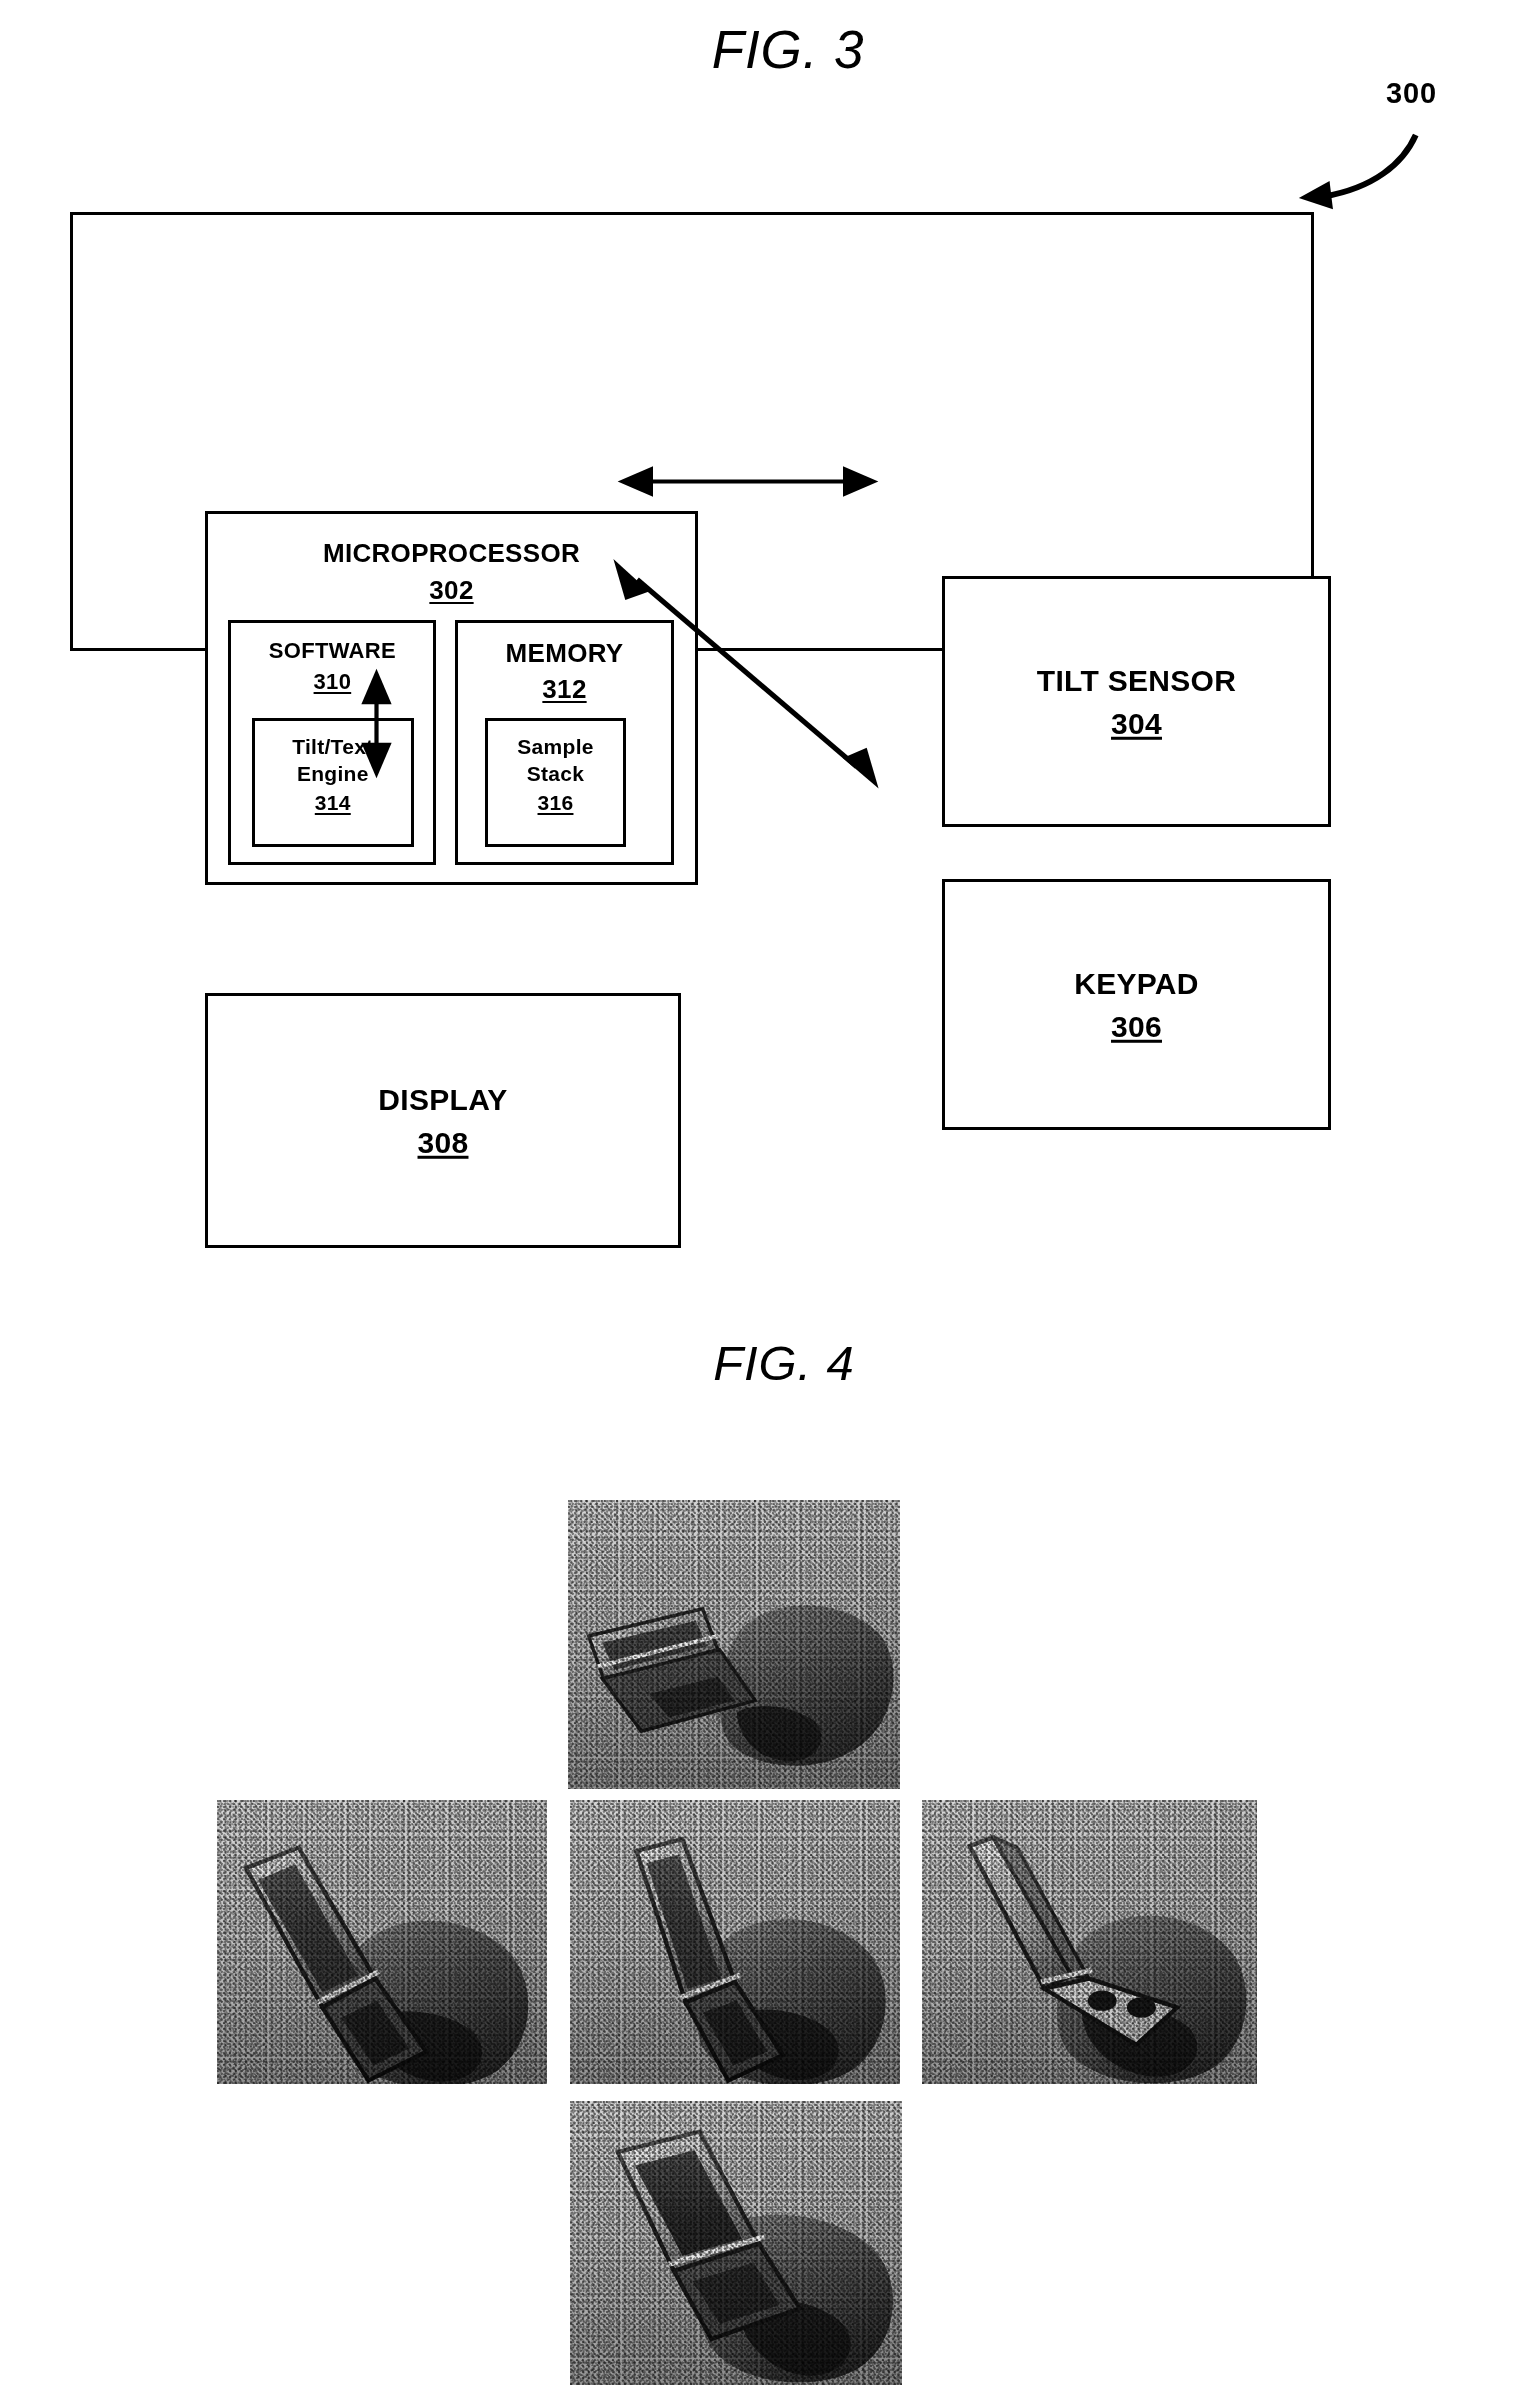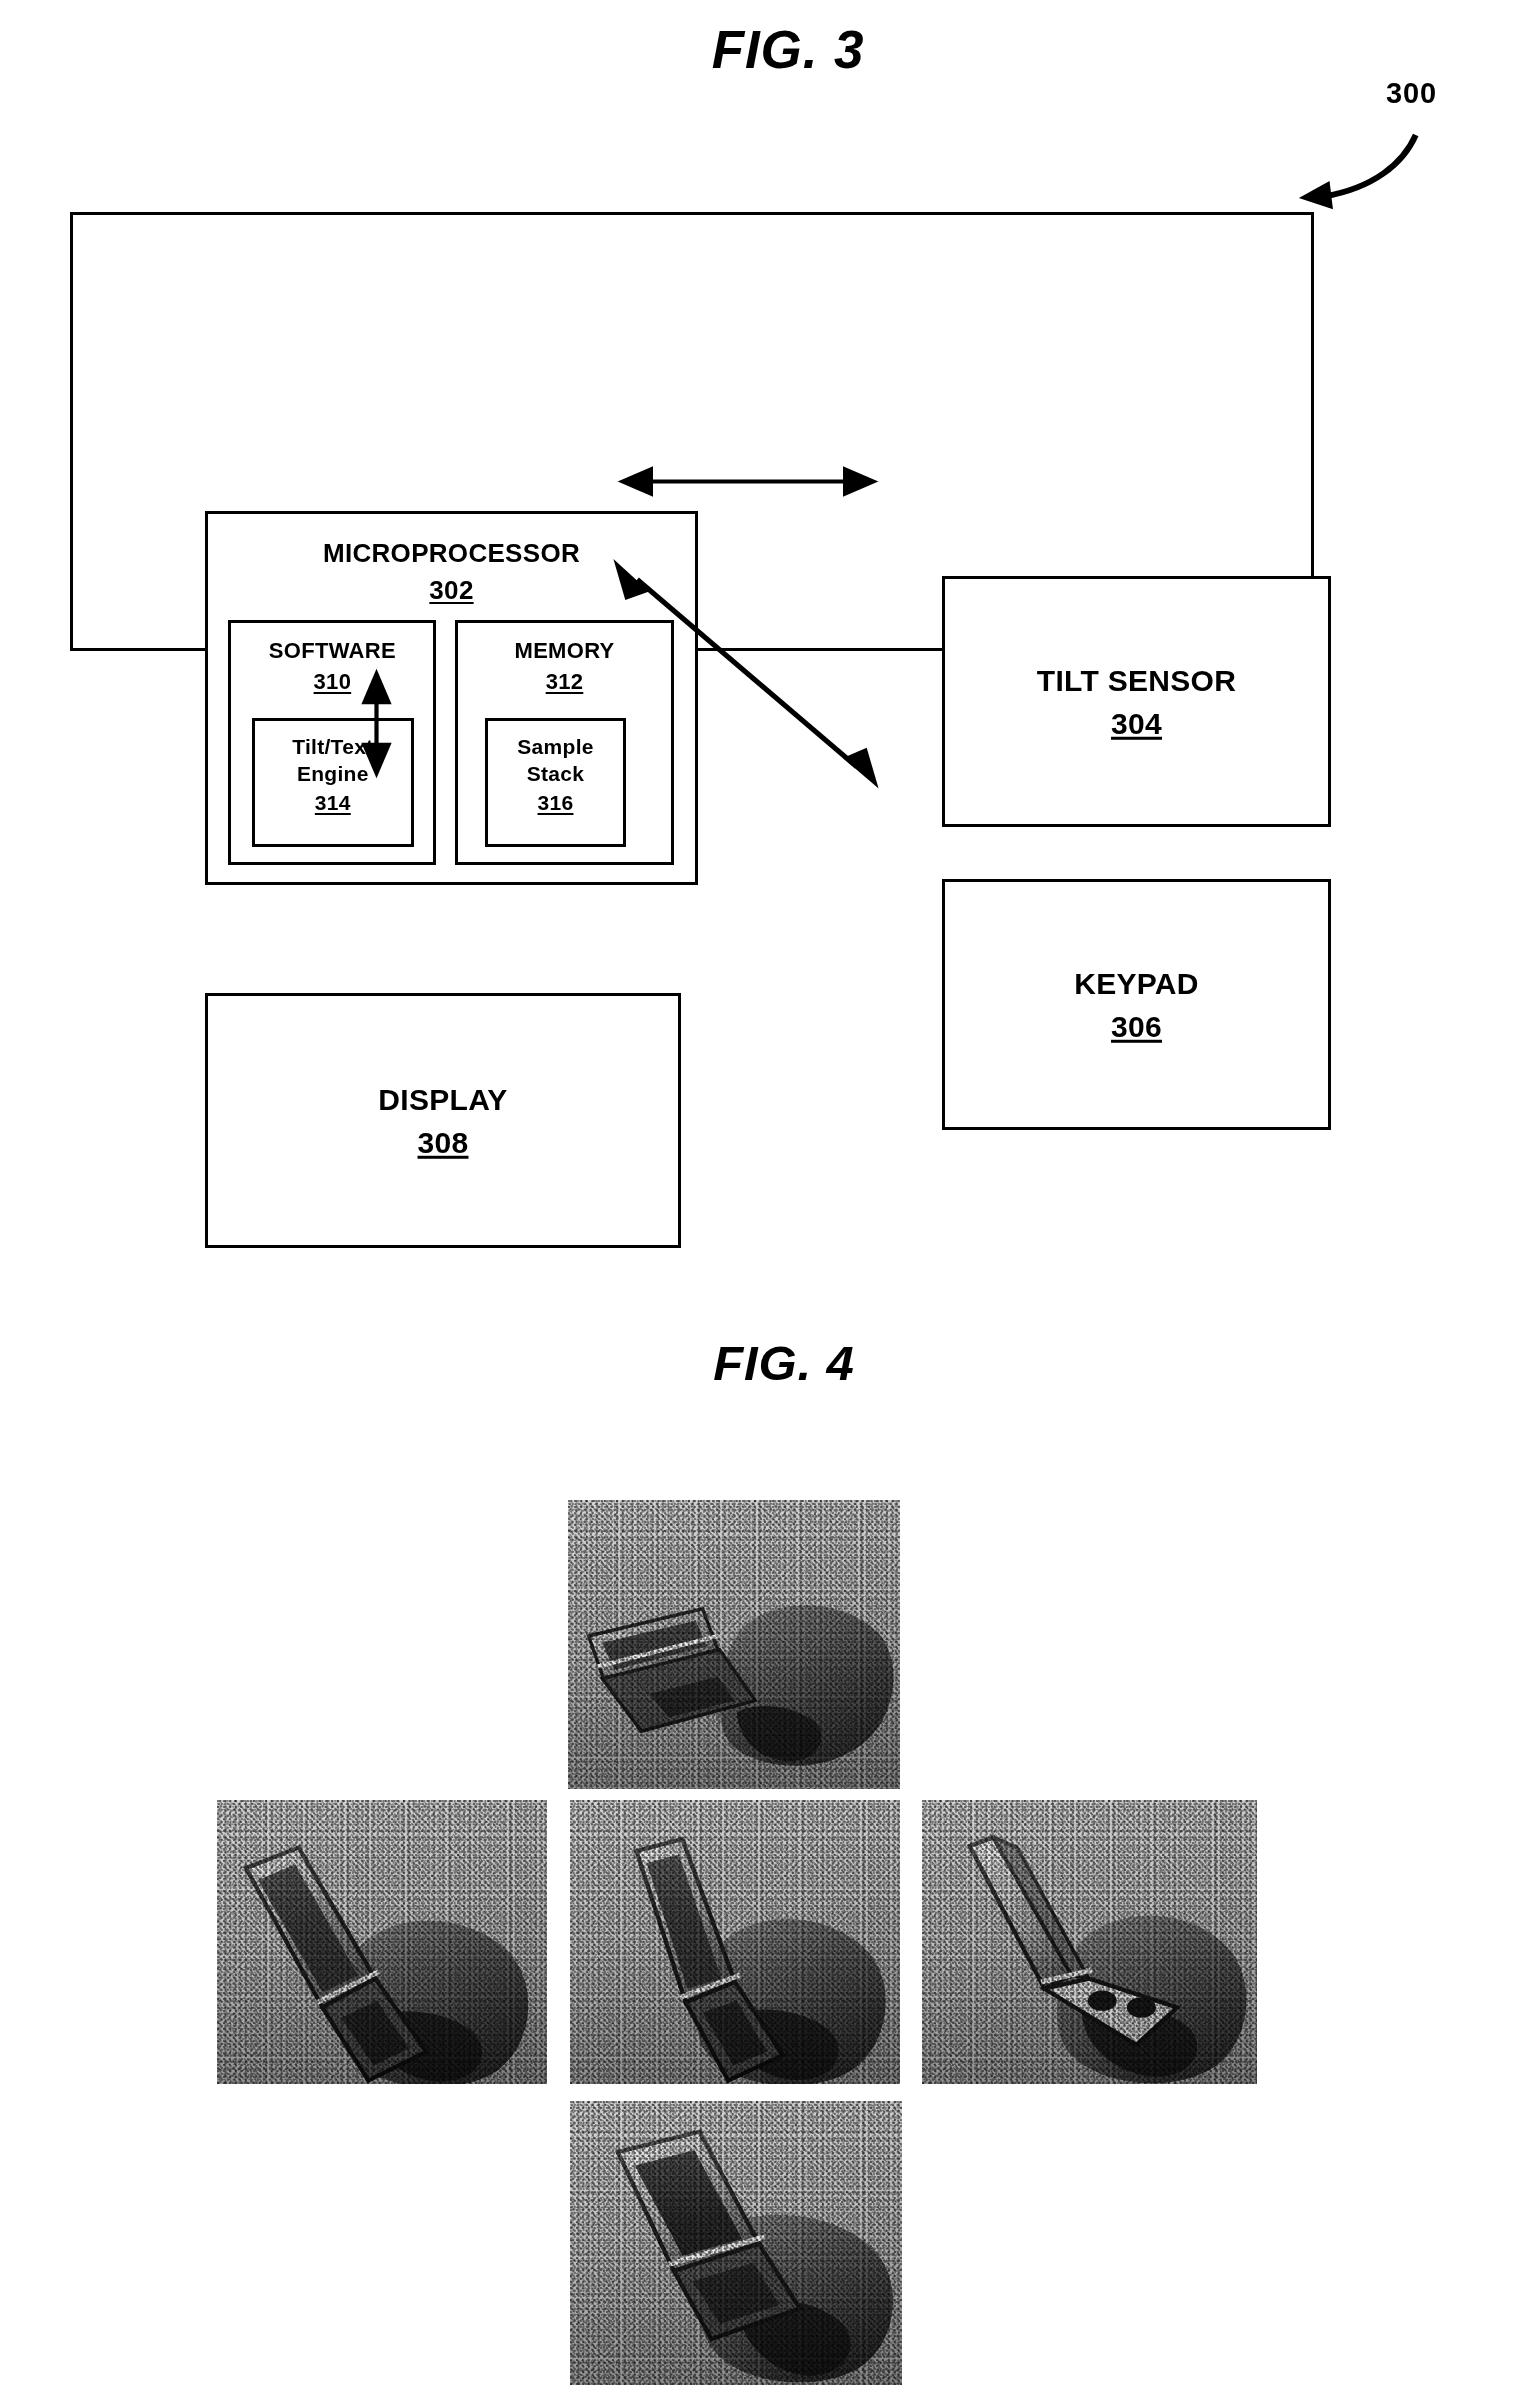--- a/index.html
+++ b/index.html
@@ -18,21 +18,21 @@
   }
 
   
   .abs { position: absolute; }
   .u { text-decoration: underline; text-underline-offset: 3.4px; }
 
   
   .fig-title {
     position: absolute;
     font-family: "Liberation Sans", sans-serif;
-    font-weight: bold;
+    font-weight: normal;
     font-style: italic;
     letter-spacing: 0.9px;
     white-space: nowrap;
   }
   #fig3-title {
     left: 0; right: 0;
     top: 18.7px;
     text-align: center;
     font-size: 53px;
     padding-left: 38px;
@@ -133,21 +133,21 @@
   #mem-box {
     left: 247px;
     top: 106px;
     width: 219px;
     height: 245px;
   }
   #mem-label {
     position: absolute;
     left: 0; right: 16px;
     top: 15.3px;
-    font-size: 22px;
+    font-size: 26px;
     padding-left: 16px;
   }
   #mem-label .num { display: block; margin-top: 5.1px; }
 
   
   #ss-box {
     left: 27px;
     top: 95px;
     width: 141px;
     height: 129px;

